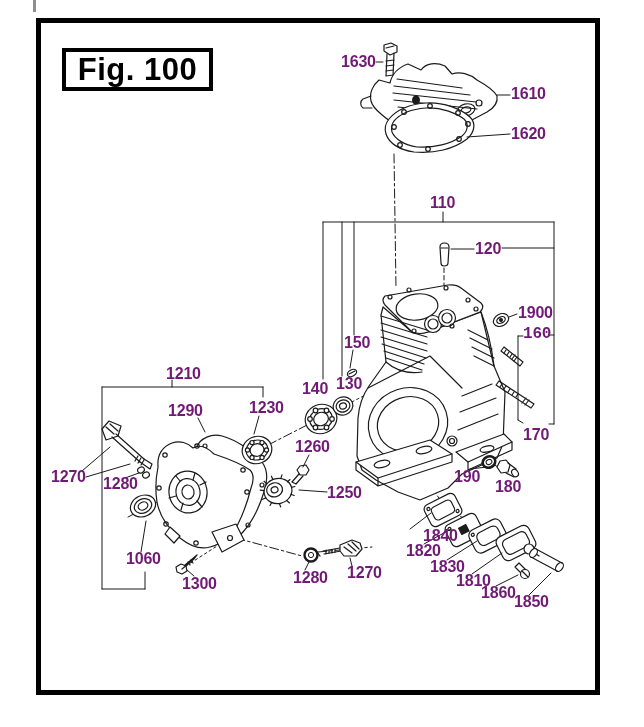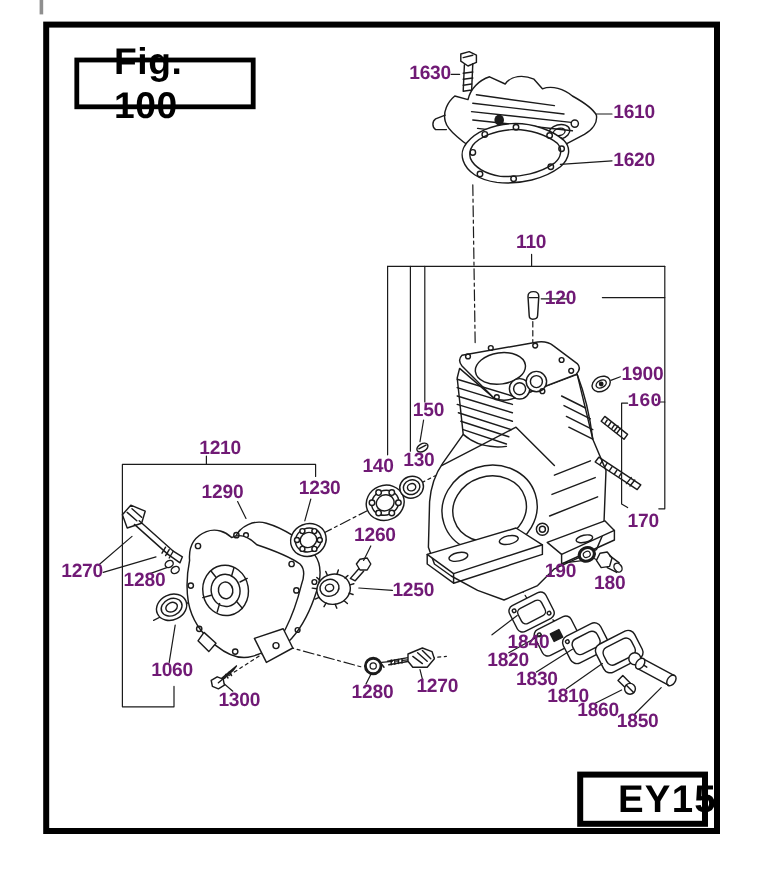--- a/index.html
+++ b/index.html
@@ -2,21 +2,21 @@
 <html><head>
 <meta charset="utf-8">
 <style>
   html,body{margin:0;padding:0;background:#ffffff;}
   #stage{position:relative;width:644px;height:727px;background:#ffffff;overflow:hidden;
          font-family:"Liberation Sans",sans-serif;}
   #page-frame{position:absolute;left:36px;top:18px;width:564px;height:677px;
               border:5px solid #000;box-sizing:border-box;}
   #print-tick{position:absolute;left:33px;top:0;width:3px;height:12px;background:#8f8f8f;}
   .titlebox{position:absolute;border:4px solid #000;display:flex;align-items:center;
-            justify-content:flex-start;font-weight:bold;color:#000;background:#fff;box-sizing:border-box;padding-left:29px;}
+            justify-content:center;font-weight:bold;color:#000;background:#fff;box-sizing:border-box;}
   #fig-box{left:62px;top:48px;width:151px;height:43px;font-size:31px;letter-spacing:0.5px;}
   #model-box{left:481px;top:643px;width:109px;height:46px;border-width:5px;font-size:32px;letter-spacing:1px;}
   .plabel{position:absolute;font-weight:bold;font-size:16px;line-height:13px;color:#701a75;
           white-space:nowrap;letter-spacing:-0.2px;}
   svg{position:absolute;left:0;top:0;}
   .ln{stroke:#1b1b1b;fill:none;stroke-width:1.2;stroke-linecap:round;stroke-linejoin:round;}
   .lnw{stroke:#1b1b1b;fill:#ffffff;stroke-width:1.2;stroke-linecap:round;stroke-linejoin:round;}
   .thin{stroke-width:1;}
   .dashdot{stroke-dasharray:9 3 2.5 3;stroke-width:1;}
   .dotted{stroke-dasharray:2.5 3;stroke-width:1;}
@@ -335,30 +335,27 @@
       <path d="M447,560 L477,541"></path>
       <path d="M472,574 L502,553"></path>
       <path d="M496,586 L518,575"></path>
       <path d="M529,595 L551,573"></path>
     </g>
   </svg>
 
   <div class="titlebox" id="fig-box">
     <span>Fig. 100</span>
   </div>
-  <div class="titlebox" id="model-box">
-    <span>EY15</span>
-  </div>
 
   <div id="labels">
       <div class="plabel" style="left: 341px; top: 55px;">1630</div>
       <div class="plabel" style="left: 511px; top: 87px;">1610</div>
       <div class="plabel" style="left: 511px; top: 127px;">1620</div>
       <div class="plabel" style="left: 430px; top: 196px;">110</div>
-      <div class="plabel" style="left: 454px; top: 242px;">120</div>
+      <div class="plabel" style="left: 475px; top: 242px;">120</div>
       <div class="plabel" style="left: 518px; top: 306px;">1900</div>
       <div class="plabel" style="left: 523px; top: 328px; font-family: Liberation Mono, monospace;">160</div>
       <div class="plabel" style="left: 344px; top: 336px;">150</div>
       <div class="plabel" style="left: 336px; top: 377px;">130</div>
       <div class="plabel" style="left: 302px; top: 382px;">140</div>
       <div class="plabel" style="left: 523px; top: 418px; margin-top: 10px;">170</div>
       <div class="plabel" style="left: 454px; top: 470px;">190</div>
       <div class="plabel" style="left: 495px; top: 480px;">180</div>
       <div class="plabel" style="left: 166px; top: 367px;">1210</div>
       <div class="plabel" style="left: 168px; top: 404px;">1290</div>

